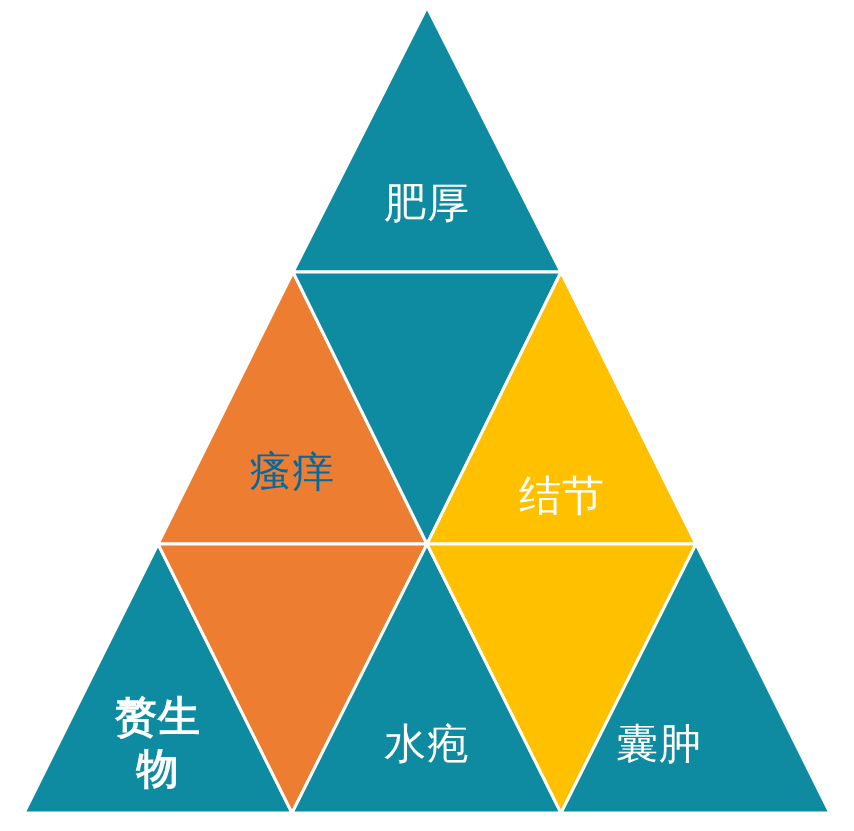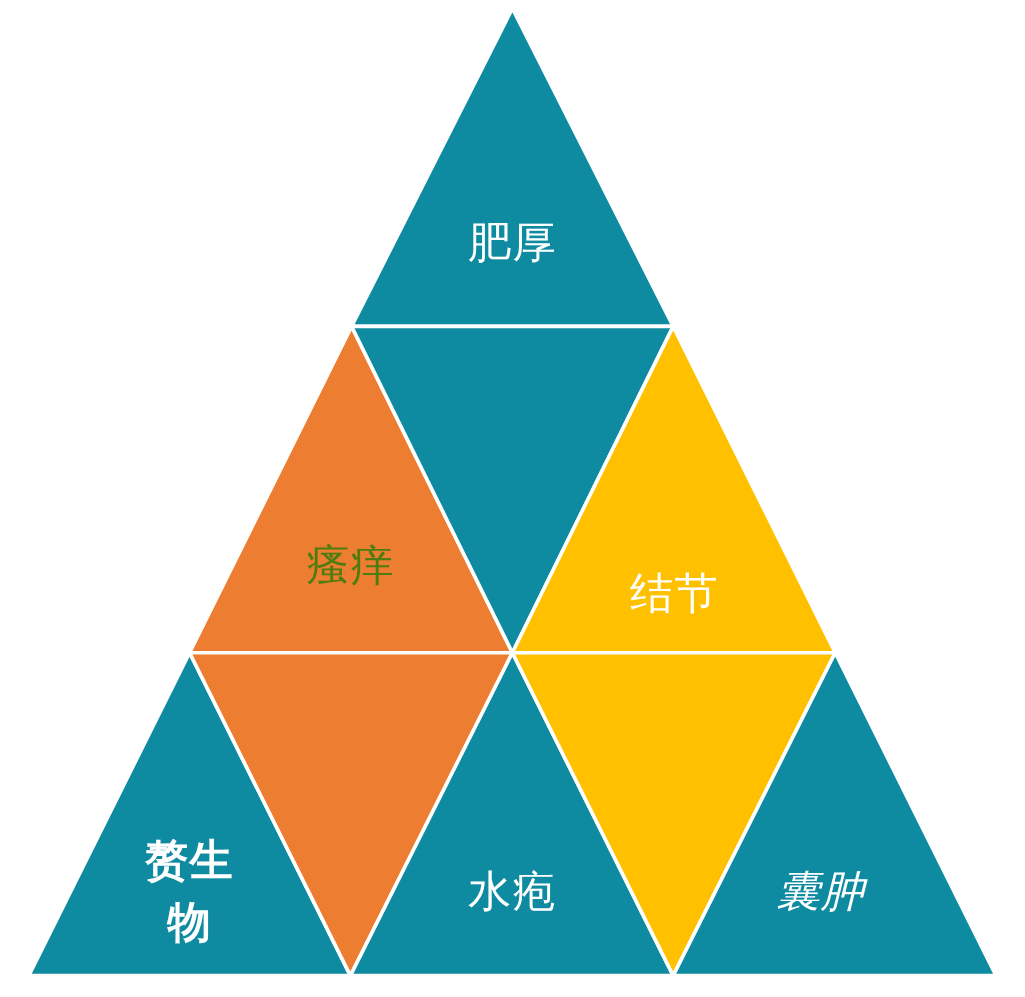--- a/index.html
+++ b/index.html
@@ -3,21 +3,21 @@
   <meta charset="utf-8">
   <style>
     html, body { margin: 0; padding: 0; background: #ffffff; }
     body { width: 854px; height: 831px; position: relative; overflow: hidden; }
     #diagram { position: absolute; left: 0; top: 0; width: 854px; height: 831px; }
     .tri { stroke: #ffffff; stroke-width: 3; stroke-linejoin: miter; }
     .label {
       position: absolute;
       color: #ffffff;
       font-family: "DejaVu Serif", "Liberation Serif", serif;
-      font-size: 36px;
+      font-size: 42px;
       line-height: 52px;
       text-align: center;
       white-space: pre-line;
       transform: translate(-50%, -50%);
       letter-spacing: 1px;
     }
   </style>
 </head>
 <body>
 
@@ -30,18 +30,18 @@
   <polygon class="tri" points="561,272 696,544 427,544" fill="#FFC000" stroke="#FFFFFF"></polygon>
 
   <polygon class="tri" points="158,544 292,813 24,813" fill="#0E8BA0" stroke="#FFFFFF"></polygon>
   <polygon class="tri" points="158,544 427,544 292,813" fill="#ED7D31" stroke="#FFFFFF"></polygon>
   <polygon class="tri" points="427,544 561,813 292,813" fill="#0E8BA0" stroke="#FFFFFF"></polygon>
   <polygon class="tri" points="427,544 696,544 561,813" fill="#FFC000" stroke="#FFFFFF"></polygon>
   <polygon class="tri" points="696,544 830,813 561,813" fill="#0E8BA0" stroke="#FFFFFF"></polygon>
 </svg>
 
 <div class="label" style="left: 427px; top: 203px; color: rgb(255, 255, 255);">肥厚</div>
-<div class="label" style="left: 292px; top: 472px; color: #4d7c0f;">瘙痒</div>
+<div class="label" style="left: 292px; top: 472px; color: #0369a1;">瘙痒</div>
 <div class="label" style="left: 562px; top: 496px; color: rgb(255, 255, 255);">结节</div>
 <div class="label" style="left: 158px; top: 743px; color: rgb(255, 255, 255); font-weight: bold;">赘生
 物</div>
 <div class="label" style="left: 427px; top: 744px; color: rgb(255, 255, 255);">水疱</div>
-<div class="label" style="left: 684px; top: 744px; color: rgb(255, 255, 255); font-style: italic;">囊肿</div>
+<div class="label" style="left: 659px; top: 744px; color: rgb(255, 255, 255);">囊肿</div>
 
 </body></html>

